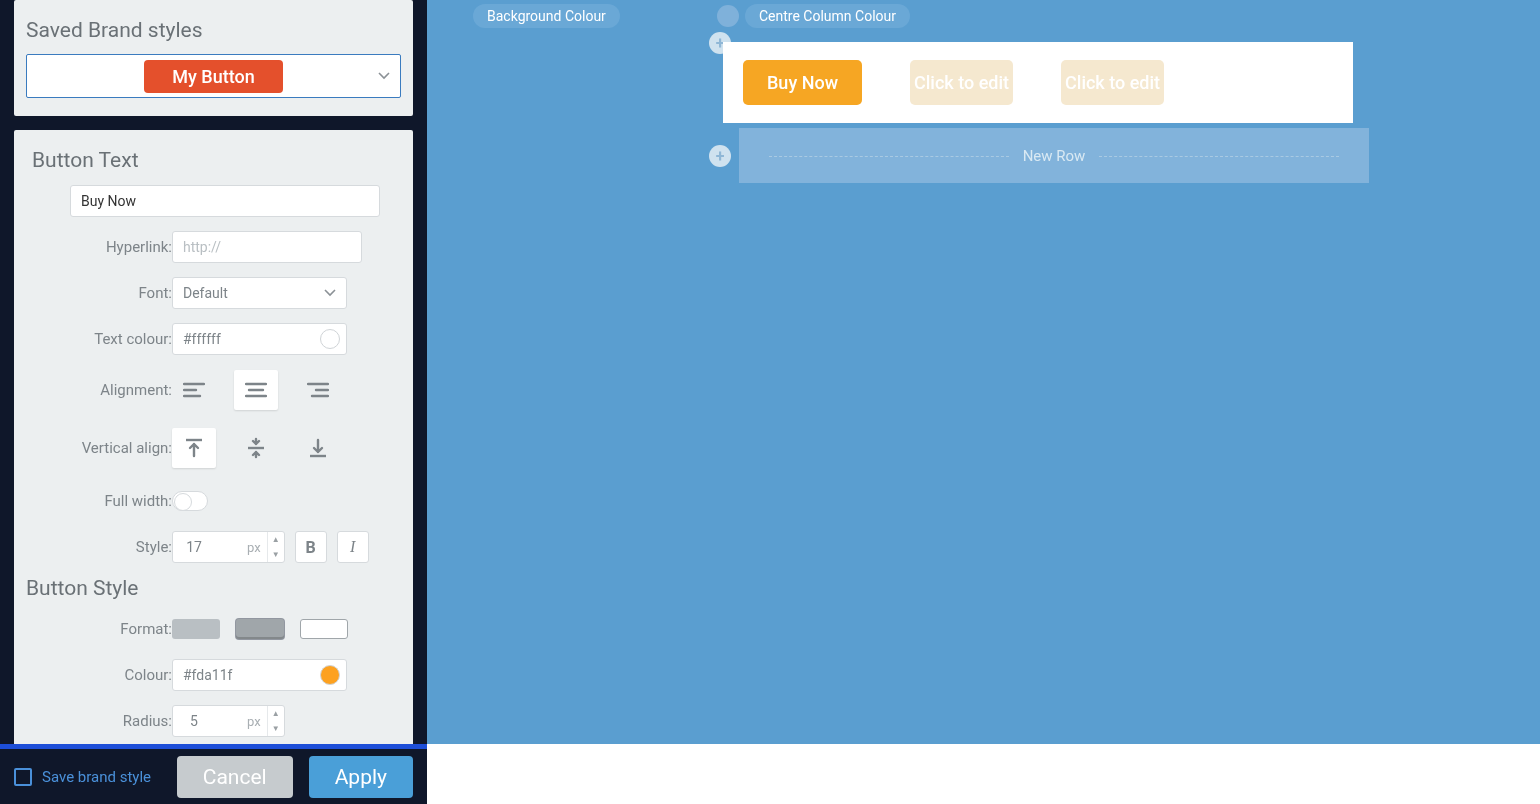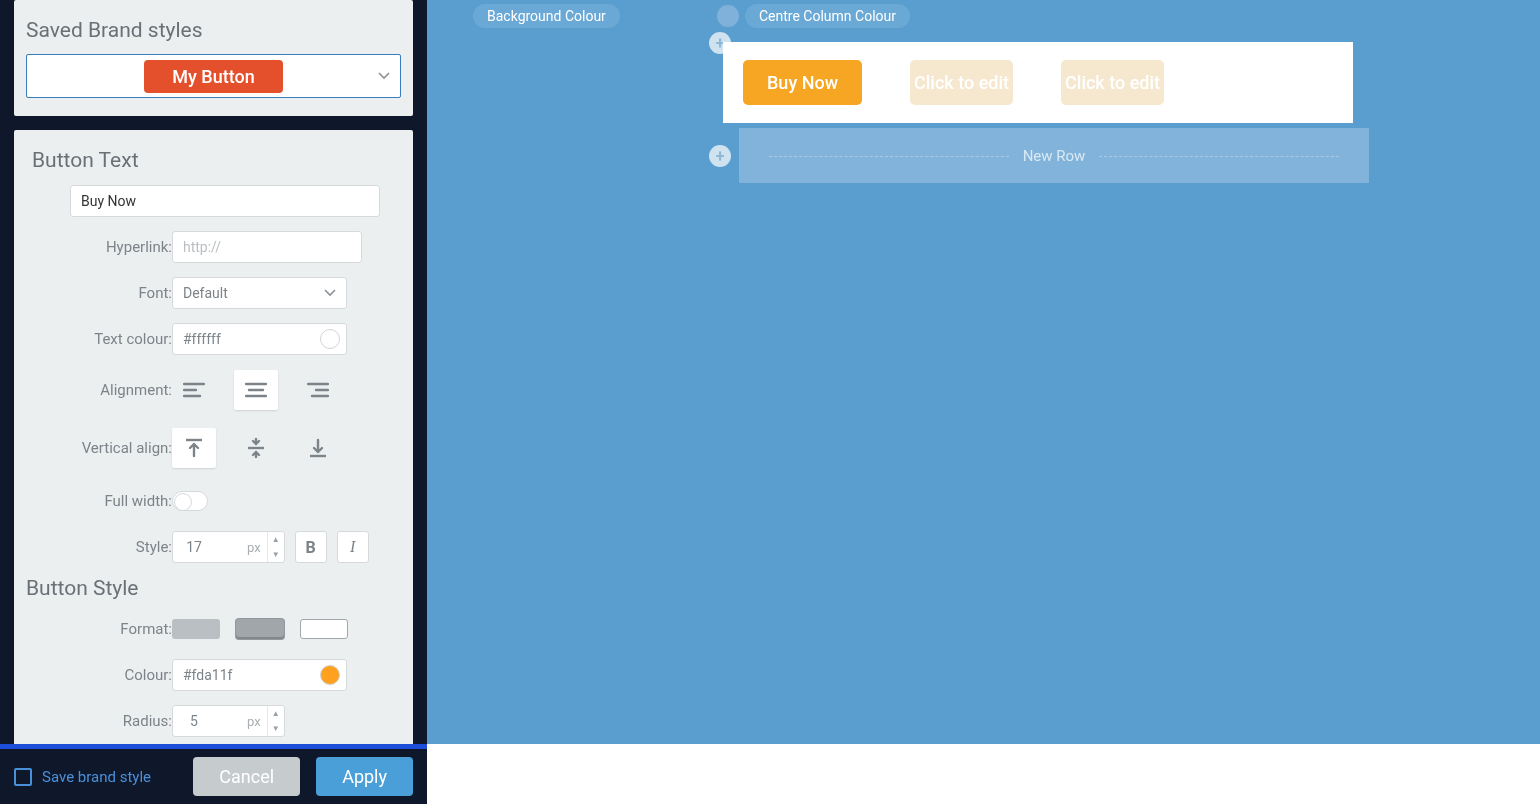--- a/index.html
+++ b/index.html
@@ -54,21 +54,21 @@
 
 .formatopt { width:48px; height:20px; border-radius:3px; }
 .formatopt.solid1 { background:#b9bfc3; }
 .formatopt.solid2 { background:#a0a6aa; box-shadow:inset 0 -2px 0 rgba(0,0,0,.18), 0 0 0 1px #9297a0; }
 .formatopt.outline { background:#fff; border:1px solid #a0a6aa; }
 
 
 .footer { height:60px; border-top:5px solid #1d4ed8; display:flex; align-items:center; padding:0 14px; gap:16px; }
 .chk { width:18px; height:18px; border:2px solid #4a90d9; border-radius:2px; }
 .save-label { color:#4a90d9; font-size:15px; flex:1; margin-left:-6px;}
-.btn { padding:9px 26px; border-radius:4px; font-size:18px; border:none; cursor:pointer; }
+.btn { padding:9px 26px; border-radius:4px; font-size:21px; border:none; cursor:pointer; }
 .btn-cancel { background:#c6cbce; color:#fff; }
 .btn-apply { background:#4a9fd8; color:#fff; }
 
 
 .canvas-wrap { width: 1113px; height:744px; background:#5a9ed0; position:relative; margin-top:0; }
 
 .tag-pill { position:absolute; background:#6aa8d6; color:#fff; font-size:14px; padding:4px 14px; border-radius:14px; }
 .circle-handle { position:absolute; width:22px; height:22px; border-radius:50%; background:#7fb1da; }
 .plus-handle { position:absolute; width:22px; height:22px; border-radius:50%; background:#cfe2ef; color:#8fb7d6; display:flex; align-items:center; justify-content:center; font-size:16px; font-weight:bold;}
 

